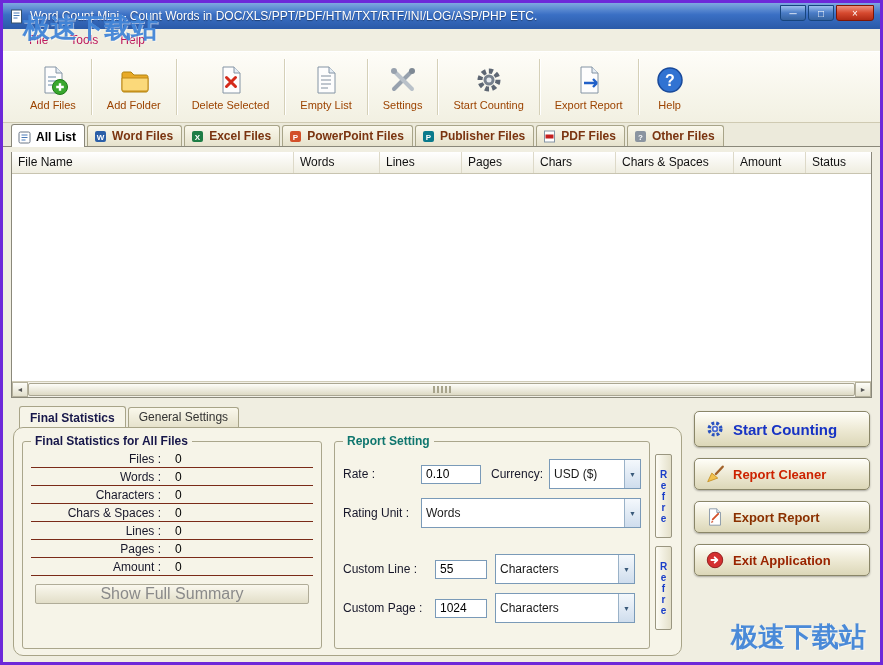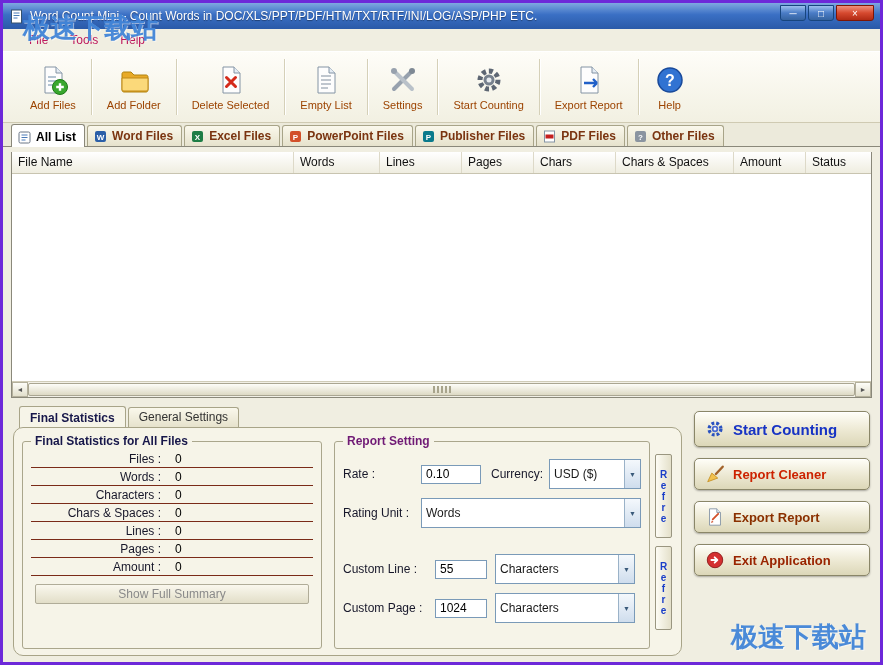--- a/index.html
+++ b/index.html
@@ -67,25 +67,25 @@
   .btab.active{background:#f6f4e8; font-weight:bold; color:#17174a; margin-bottom:-1px; padding-top:4px;}
   .bpanel{flex:1; position:relative; border:1px solid #a8a488; border-radius:10px; background:#f6f4e8; display:flex; gap:12px; padding:6px 8px;}
   fieldset{border:1px solid #aaa68c; border-radius:3px; padding:2px 8px 8px; background:transparent;}
   legend{padding:0 4px; font-weight:bold; font-size:12px;}
   .fs-stats{width:300px; flex:0 0 300px; display:flex; flex-direction:column;}
   .fs-stats legend{color:#17174a;}
   .stat-row{display:flex; align-items:baseline; padding:2px 0 1px; border-bottom:1px solid #7a2b18; font-size:12px;}
   .stat-label{width:130px; text-align:right; color:#17172a;}
   .stat-value{margin-left:14px; color:#000;}
   .summary-btn{
-    margin:8px 4px 0; height:20px; font-size:12px; color:#8a8a8a; font-family:"Liberation Sans",sans-serif;
+    margin:8px 4px 0; height:20px; font-size:16px; color:#8a8a8a; font-family:"Liberation Sans",sans-serif;
     background:linear-gradient(#faf8ee,#e2dec8); border:1px solid #b0ac98; border-radius:2px; cursor:pointer;
   }
   .fs-report{flex:1; margin-right:28px;}
-  .fs-report legend{color:#701a75;}
+  .fs-report legend{color:#0f766e;}
   .r-row{display:flex; align-items:center; margin-top:9px;}
   .r-row.gap{margin-top:26px;}
   .r-label{color:#17172a; white-space:nowrap;}
   .w78{width:78px;} .w92{width:92px;} .wcur{width:58px; margin-left:10px;}
   .tinput{
     height:19px; border:1px solid #7a9ab8; background:#fff; font-size:12px; padding:1px 4px;
     font-family:"Liberation Sans",sans-serif; color:#000;
   }
   .combo{height:30px; display:flex; align-items:center; border:1px solid #7a9ab8; background:#fff; cursor:pointer; overflow:hidden;}
   .combo-val{flex:1; padding:0 4px; white-space:nowrap; overflow:hidden;}

